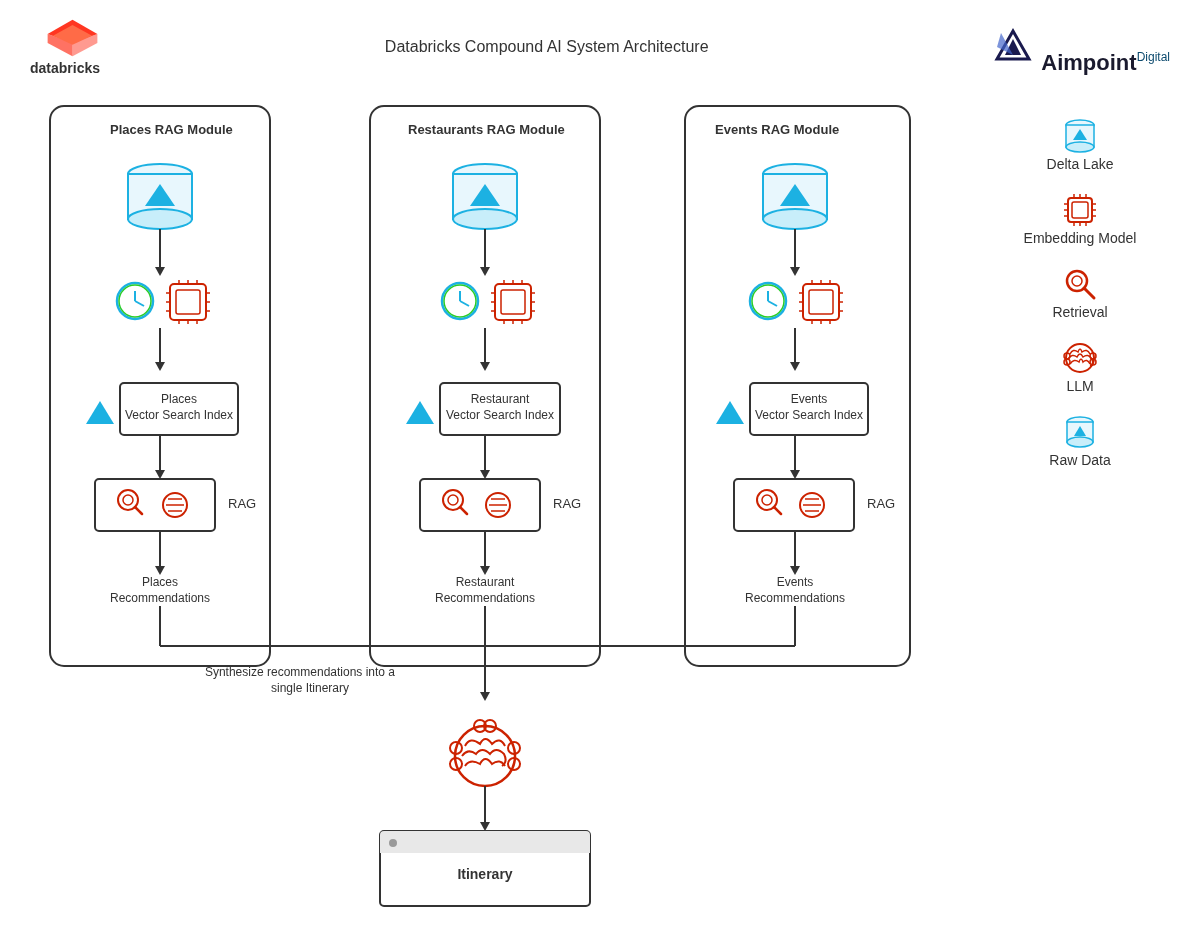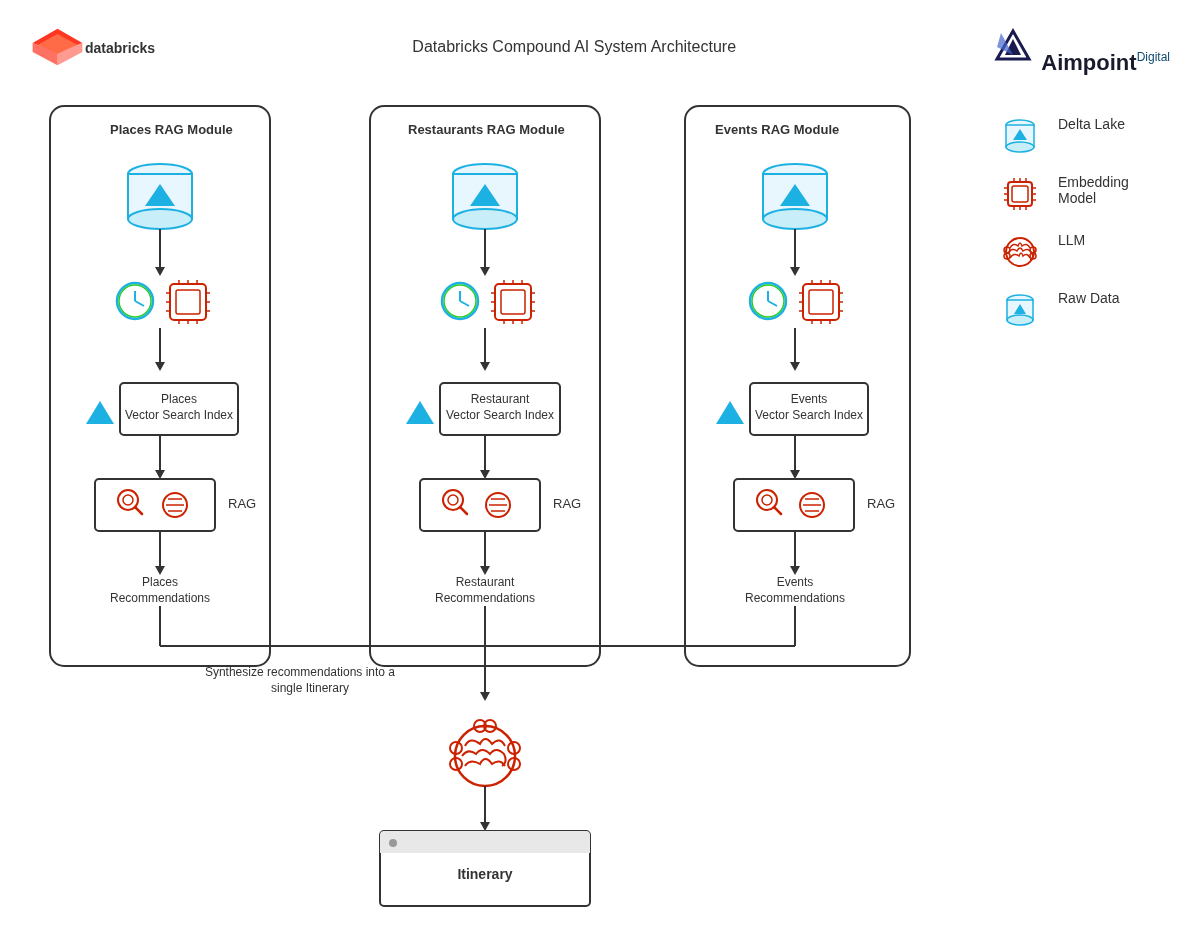--- a/index.html
+++ b/index.html
@@ -14,21 +14,22 @@
 
     
     .header {
       display: flex;
       align-items: center;
       justify-content: space-between;
       padding: 18px 30px 10px 30px;
     }
     .databricks-logo {
       display: flex;
-      align-items: center;
+      flex-direction: column;
+      align-items: flex-end;
     }
     .databricks-logo .logo-icon {
       width: 55px;
       height: 40px;
     }
     .databricks-logo .logo-text {
       font-size: 14px;
       font-weight: bold;
       color: #333;
       margin-top: 2px;
@@ -67,21 +68,23 @@
     .legend {
       width: 200px;
       padding: 10px 20px;
       display: flex;
       flex-direction: column;
       gap: 18px;
       padding-top: 30px;
     }
     .legend-item {
       display: flex;
-      gap: 18px;
+      align-items: center;
+      gap: 0;
+      flex-direction: column;
     }
     .legend-icon {
       width: 40px;
       height: 40px;
       display: flex;
       align-items: center;
       justify-content: center;
       flex-shrink: 0;
     }
     .legend-label {
@@ -371,20 +374,30 @@
           <line x1="8" y1="26" x2="4" y2="26" stroke="#cc2200" stroke-width="1.5"></line>
           <line x1="32" y1="14" x2="36" y2="14" stroke="#cc2200" stroke-width="1.5"></line>
           <line x1="32" y1="20" x2="36" y2="20" stroke="#cc2200" stroke-width="1.5"></line>
           <line x1="32" y1="26" x2="36" y2="26" stroke="#cc2200" stroke-width="1.5"></line>
         </svg>
       </div>
       <span class="legend-label">Embedding Model</span>
     </div>
 
 
+    <div class="legend-item">
+      <div class="legend-icon">
+        <svg width="40" height="40" viewBox="0 0 40 40">
+          <circle cx="17" cy="17" r="10" fill="none" stroke="#cc2200" stroke-width="2.5"></circle>
+          <circle cx="17" cy="17" r="5" fill="none" stroke="#cc2200" stroke-width="1.5"></circle>
+          <line x1="24" y1="24" x2="34" y2="34" stroke="#cc2200" stroke-width="3" stroke-linecap="round"></line>
+        </svg>
+      </div>
+      <span class="legend-label">Retrieval</span>
+    </div>
 
     <div class="legend-item">
       <div class="legend-icon">
         <svg width="40" height="40" viewBox="0 0 40 40">
           <circle cx="20" cy="20" r="14" fill="none" stroke="#cc2200" stroke-width="2"></circle>
           <path d="M10,16 Q13,10 18,14 Q20,8 22,14 Q27,10 30,16" fill="none" stroke="#cc2200" stroke-width="1.5"></path>
           <path d="M8,21 Q12,15 17,19 Q20,13 23,19 Q28,15 32,21 Q34,27 30,28" fill="none" stroke="#cc2200" stroke-width="1.5"></path>
           <path d="M10,26 Q14,20 19,24 Q21,18 23,24 Q27,20 30,26" fill="none" stroke="#cc2200" stroke-width="1.5"></path>
           <circle cx="7" cy="18" r="3" fill="none" stroke="#cc2200" stroke-width="1.5"></circle>
           <circle cx="33" cy="18" r="3" fill="none" stroke="#cc2200" stroke-width="1.5"></circle>

